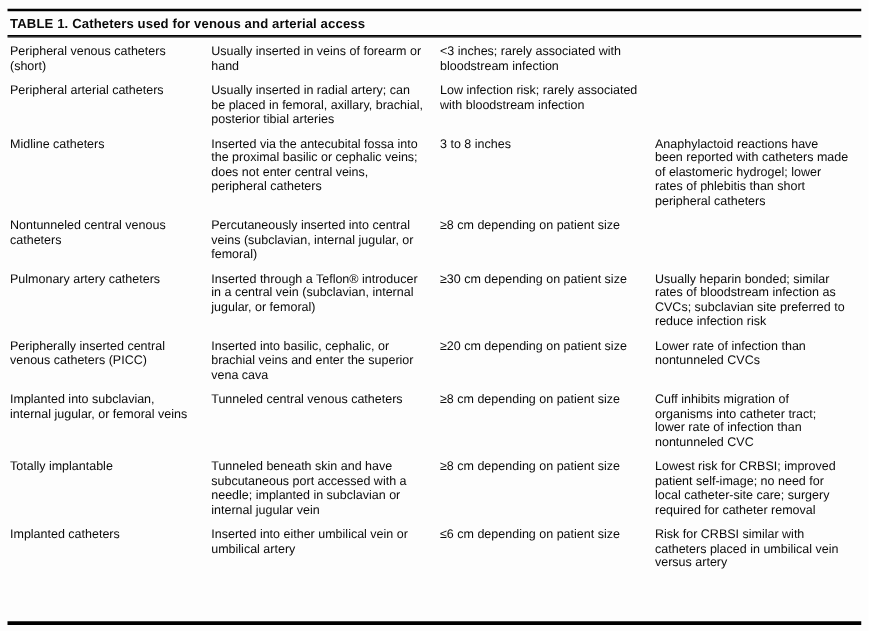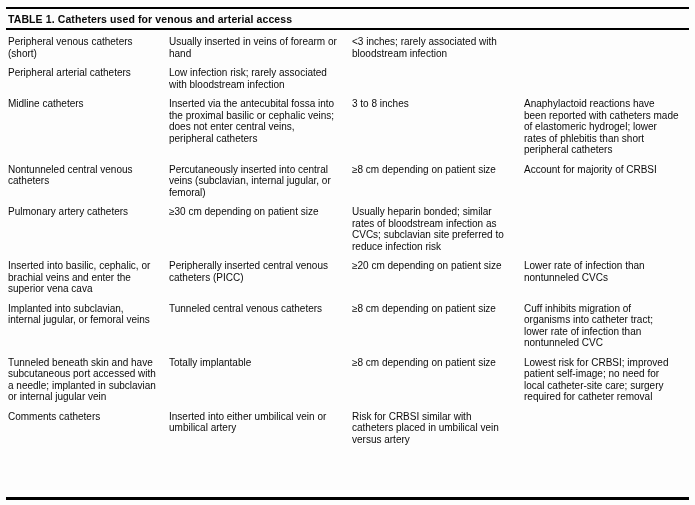--- a/index.html
+++ b/index.html
@@ -66,66 +66,68 @@
 
   <div class="tbody">
   <div class="grid-row row">
     <div class="cell col-type">Peripheral venous catheters (short)</div>
     <div class="cell col-entry">Usually inserted in veins of forearm or hand</div>
     <div class="cell col-length">&lt;3 inches; rarely associated with bloodstream infection</div>
   </div>
 
   <div class="grid-row row">
     <div class="cell col-type">Peripheral arterial catheters</div>
+    <div class="cell col-entry">Usually inserted in radial artery; can be placed in femoral, axillary, brachial, posterior tibial arteries</div>
     <div class="cell col-comments">Low infection risk; rarely associated with bloodstream infection</div>
   </div>
 
   <div class="grid-row row">
     <div class="cell col-type">Midline catheters</div>
     <div class="cell col-entry">Inserted via the antecubital fossa into the proximal basilic or cephalic veins; does not enter central veins, peripheral catheters</div>
     <div class="cell col-length">3 to 8 inches</div>
     <div class="cell col-comments">Anaphylactoid reactions have been reported with catheters made of elastomeric hydrogel; lower rates of phlebitis than short peripheral catheters</div>
   </div>
 
   <div class="grid-row row">
     <div class="cell col-type">Nontunneled central venous catheters</div>
     <div class="cell col-entry">Percutaneously inserted into central veins (subclavian, internal jugular, or femoral)</div>
     <div class="cell col-length">≥8 cm depending on patient size</div>
-    <div class="cell col-comments">Account for majority of CRBSI</div>
   </div>
 
   <div class="grid-row row">
     <div class="cell col-type">Pulmonary artery catheters</div>
+    <div class="cell col-entry">Inserted through a Teflon® introducer in a central vein (subclavian, internal jugular, or femoral)</div>
     <div class="cell col-length">≥30 cm depending on patient size</div>
     <div class="cell col-comments">Usually heparin bonded; similar rates of bloodstream infection as CVCs; subclavian site preferred to reduce infection risk</div>
   </div>
 
   <div class="grid-row row">
+    <div class="cell col-type">Peripherally inserted central venous catheters (PICC)</div>
     <div class="cell col-entry">Inserted into basilic, cephalic, or brachial veins and enter the superior vena cava</div>
-    <div class="cell col-type">Peripherally inserted central venous catheters (PICC)</div>
     <div class="cell col-length">≥20 cm depending on patient size</div>
     <div class="cell col-comments">Lower rate of infection than nontunneled CVCs</div>
   </div>
 
   <div class="grid-row row">
     <div class="cell col-entry">Implanted into subclavian, internal jugular, or femoral veins</div>
     <div class="cell col-type">Tunneled central venous catheters</div>
     <div class="cell col-length">≥8 cm depending on patient size</div>
     <div class="cell col-comments">Cuff inhibits migration of organisms into catheter tract; lower rate of infection than nontunneled CVC</div>
   </div>
 
   <div class="grid-row row">
+    <div class="cell col-type">Totally implantable</div>
     <div class="cell col-entry">Tunneled beneath skin and have subcutaneous port accessed with a needle; implanted in subclavian or internal jugular vein</div>
-    <div class="cell col-type">Totally implantable</div>
     <div class="cell col-length">≥8 cm depending on patient size</div>
     <div class="cell col-comments">Lowest risk for CRBSI; improved patient self-image; no need for local catheter-site care; surgery required for catheter removal</div>
   </div>
 
   <div class="grid-row row">
-    <div class="cell col-type">Comments catheters</div>
+    <div class="cell col-type">Implanted catheters</div>
     <div class="cell col-entry">Inserted into either umbilical vein or umbilical artery</div>
+    <div class="cell col-length">≤6 cm depending on patient size</div>
     <div class="cell col-comments">Risk for CRBSI similar with catheters placed in umbilical vein versus artery</div>
   </div>
 </div>
 
   <div class="rule bottom"></div>
 
 </div>
 
 </body></html>

